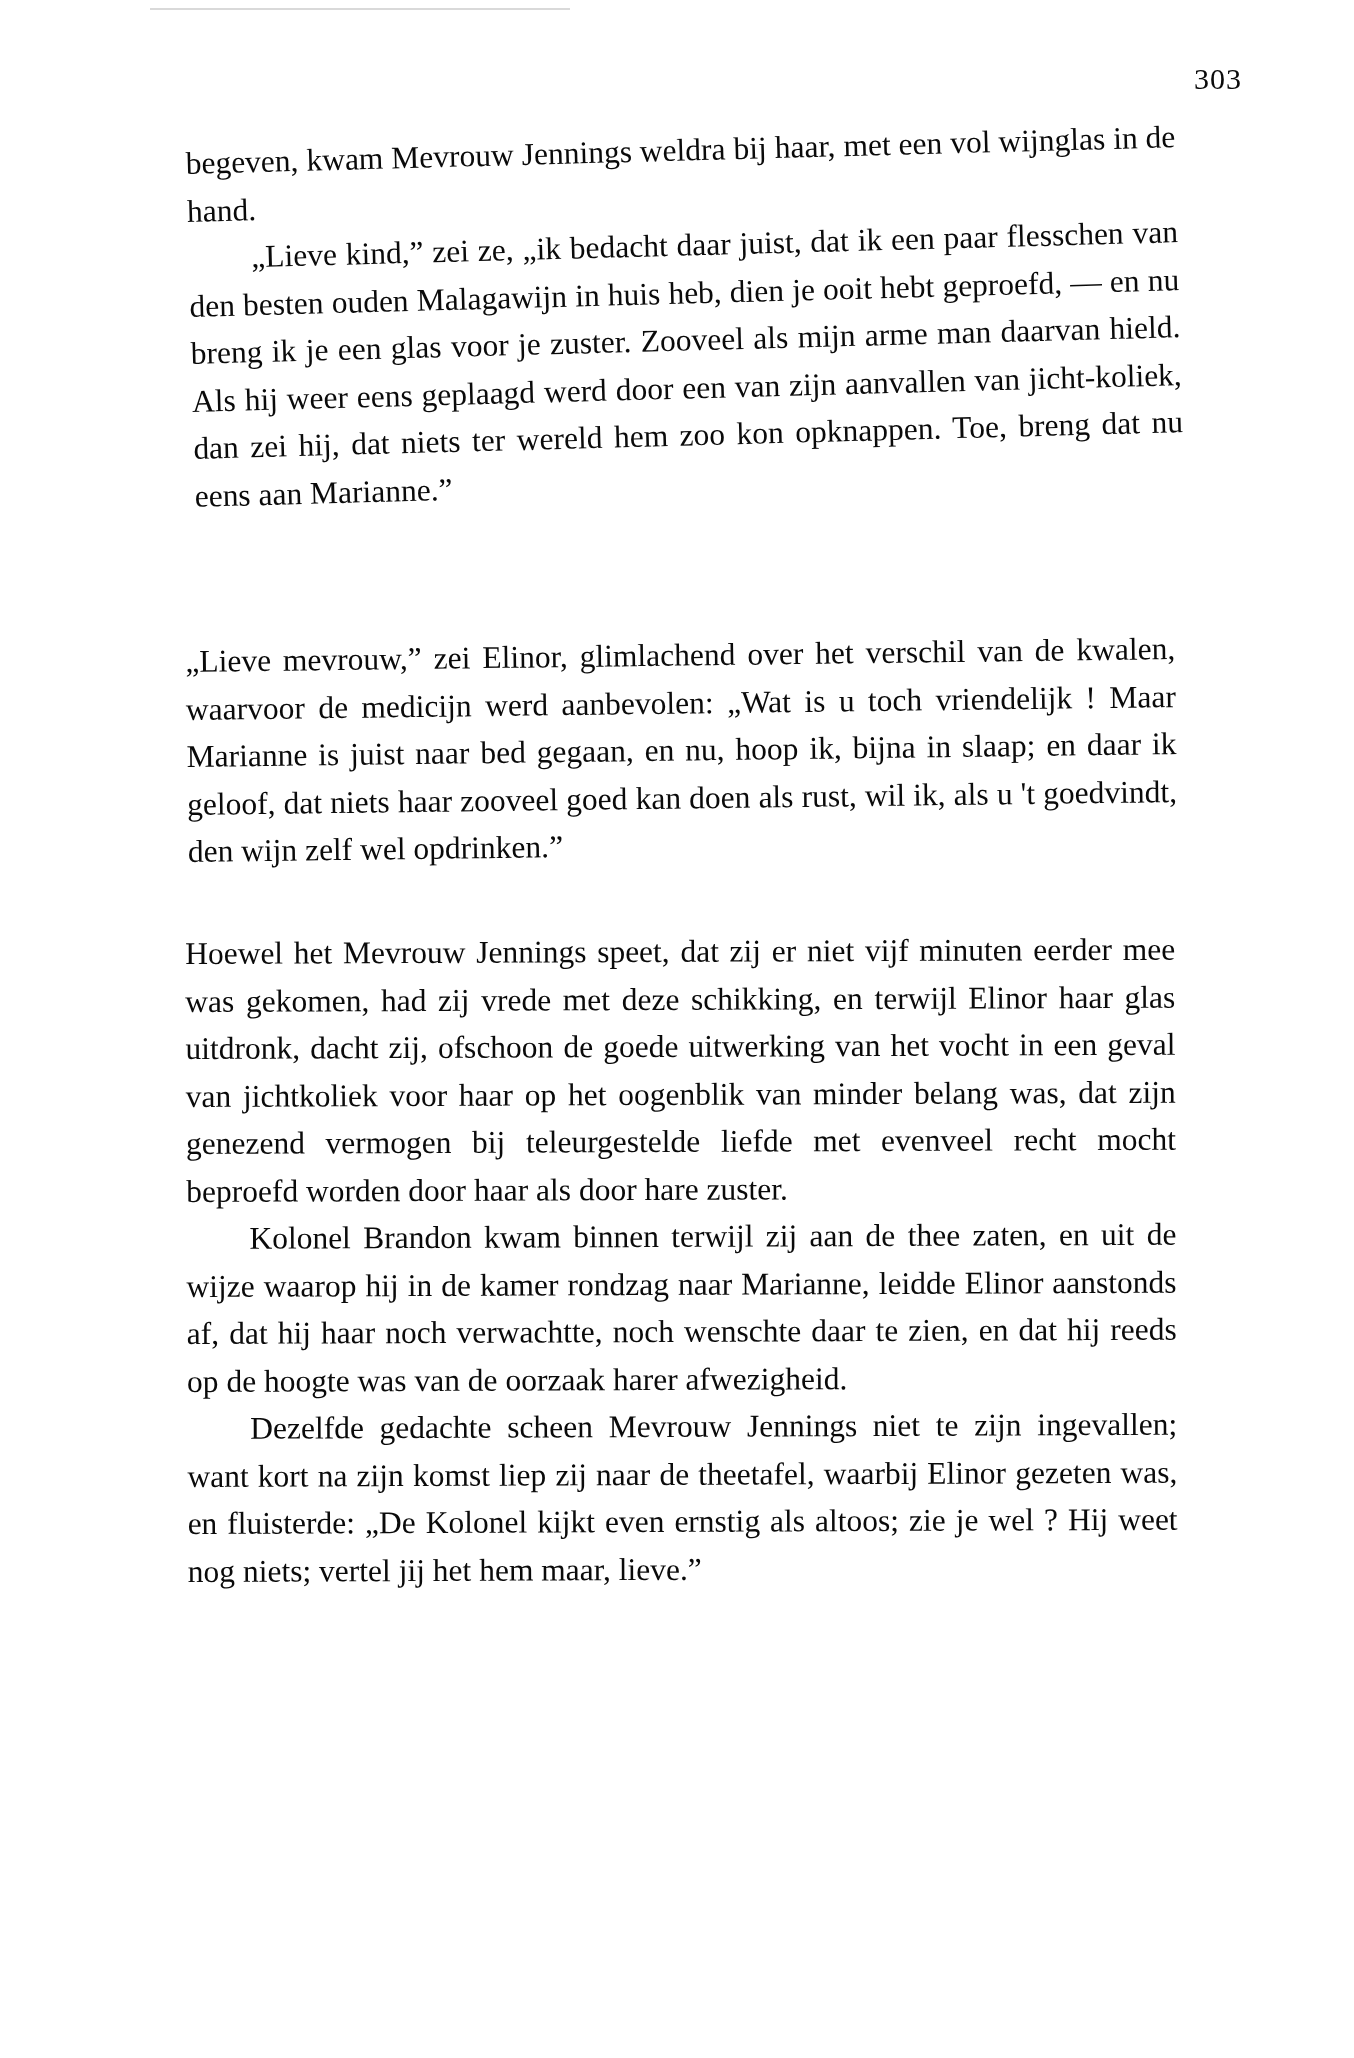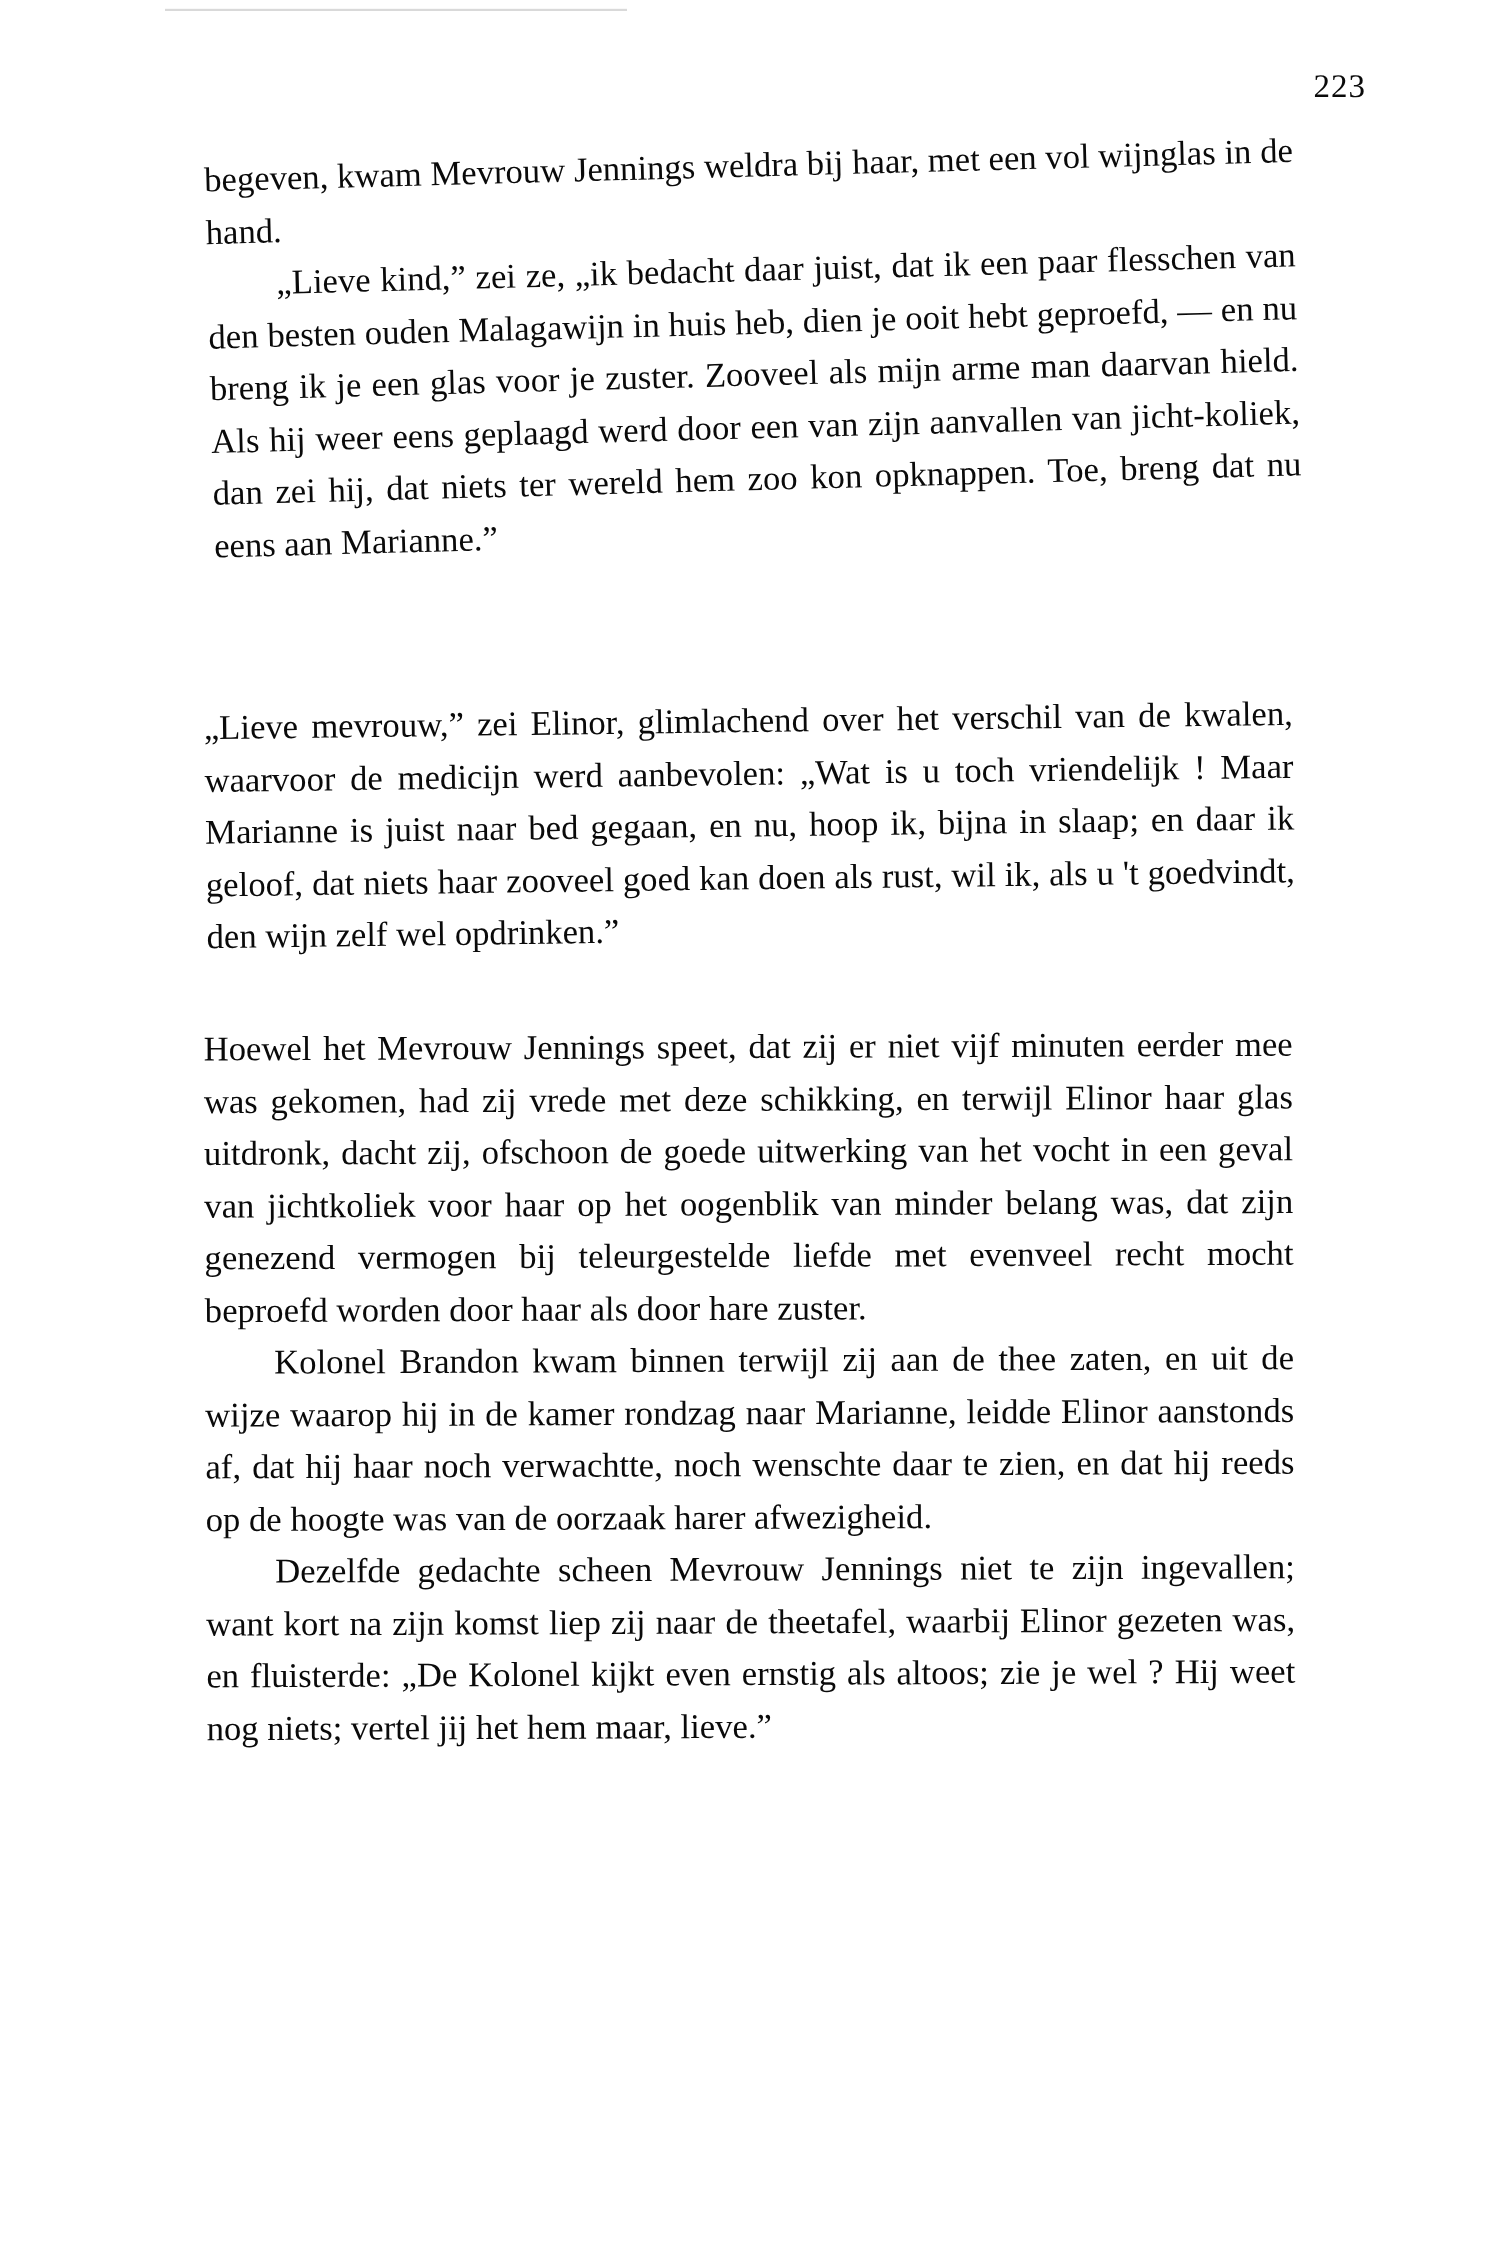--- a/index.html
+++ b/index.html
@@ -83,21 +83,21 @@
     width: 990px;
   }
 </style>
 </head>
 <body>
 
 <div class="page">
 
   <div class="scan-edge-top"></div>
 
-  <div class="page-number">223</div>
+  <div class="page-number">303</div>
 
   <div class="text-block">
 
     <div class="blk skew-top" style="top:0;">
       <p class="para">begeven, kwam Mevrouw Jennings weldra bij haar, met een vol wijnglas in de hand.</p>
       <p class="para">„Lieve kind,” zei ze, „ik bedacht daar juist, dat ik een paar flesschen van den besten ouden Malagawijn in huis heb, dien je ooit hebt geproefd, — en nu breng ik je een glas voor je zuster. Zooveel als mijn arme man daarvan hield. Als hij weer eens geplaagd werd door een van zijn aanvallen van jicht-koliek, dan zei hij, dat niets ter wereld hem zoo kon opknappen. Toe, breng dat nu eens aan Marianne.”</p>
     </div>
 
     <div class="blk skew-mid" style="top:498px;">
       <p class="para">„Lieve mevrouw,” zei Elinor, glimlachend over het verschil van de kwalen, waarvoor de medicijn werd aanbevolen: „Wat is u toch vriendelijk ! Maar Marianne is juist naar bed gegaan, en nu, hoop ik, bijna in slaap; en daar ik geloof, dat niets haar zooveel goed kan doen als rust, wil ik, als u 't goedvindt, den wijn zelf wel opdrinken.”</p>

